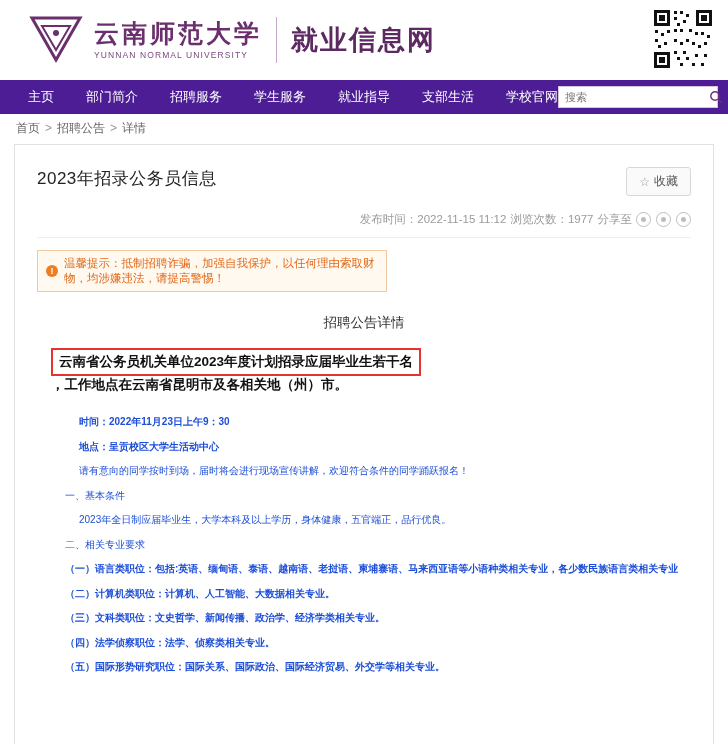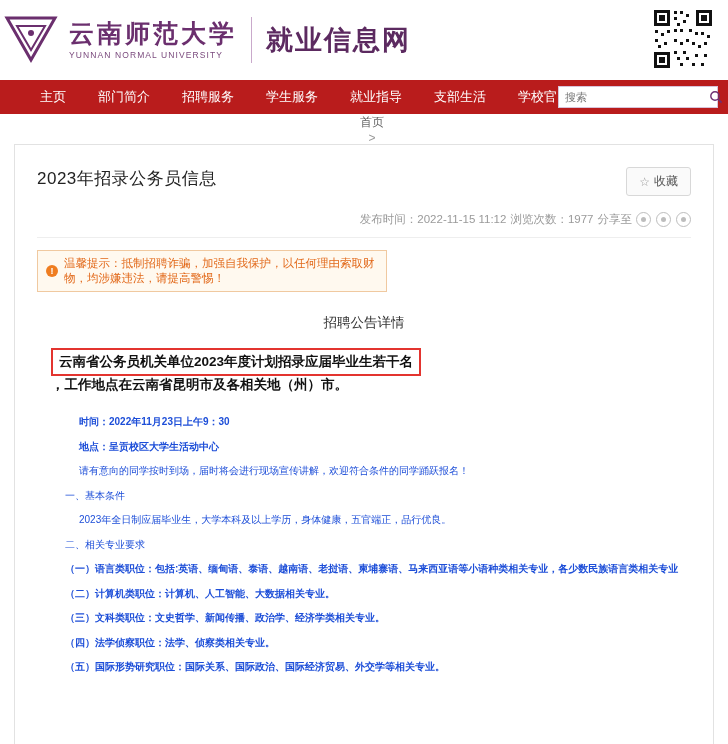--- a/index.html
+++ b/index.html
@@ -16,21 +16,21 @@
     position: relative;
     color: #333;
   }
 
   
   .header {
     height: 80px;
     background: #ffffff;
     display: flex;
     align-items: center;
-    padding: 0 3px;
+    padding: 0 28px;
     position: relative;
   }
   .logo-block {
     display: flex;
     align-items: center;
     gap: 10px;
   }
   .logo-mark {
     width: 56px;
     height: 52px;
@@ -73,24 +73,24 @@
     position: absolute;
     right: 14px;
     top: 8px;
     width: 62px;
     height: 62px;
   }
 
   
   .nav {
     height: 34px;
-    background: #b91c1c;
-    display: flex;
-    align-items: center;
-    padding-left: 24px;
+    background: #4c1d95;
+    display: flex;
+    align-items: center;
+    padding-left: 12px;
     position: relative;
   }
   .nav-item {
     color: #fff;
     font-size: 13px;
     padding: 0 16px;
     line-height: 34px;
     cursor: pointer;
     white-space: nowrap;
   }
@@ -119,21 +119,20 @@
 
   
   .breadcrumb {
     height: 28px;
     display: flex;
     align-items: center;
     font-size: 12px;
     color: #666;
     padding-left: 16px;
     background: #fff;
-    flex-direction: column;
   }
   .breadcrumb .sep { margin: 0 5px; color: #999; }
   .breadcrumb a { color: #666; text-decoration: none; }
 
   
   .card {
     margin: 2px 14px 0 14px;
     border: 1px solid #e2e2e2;
     background: #fff;
     min-height: 620px;

